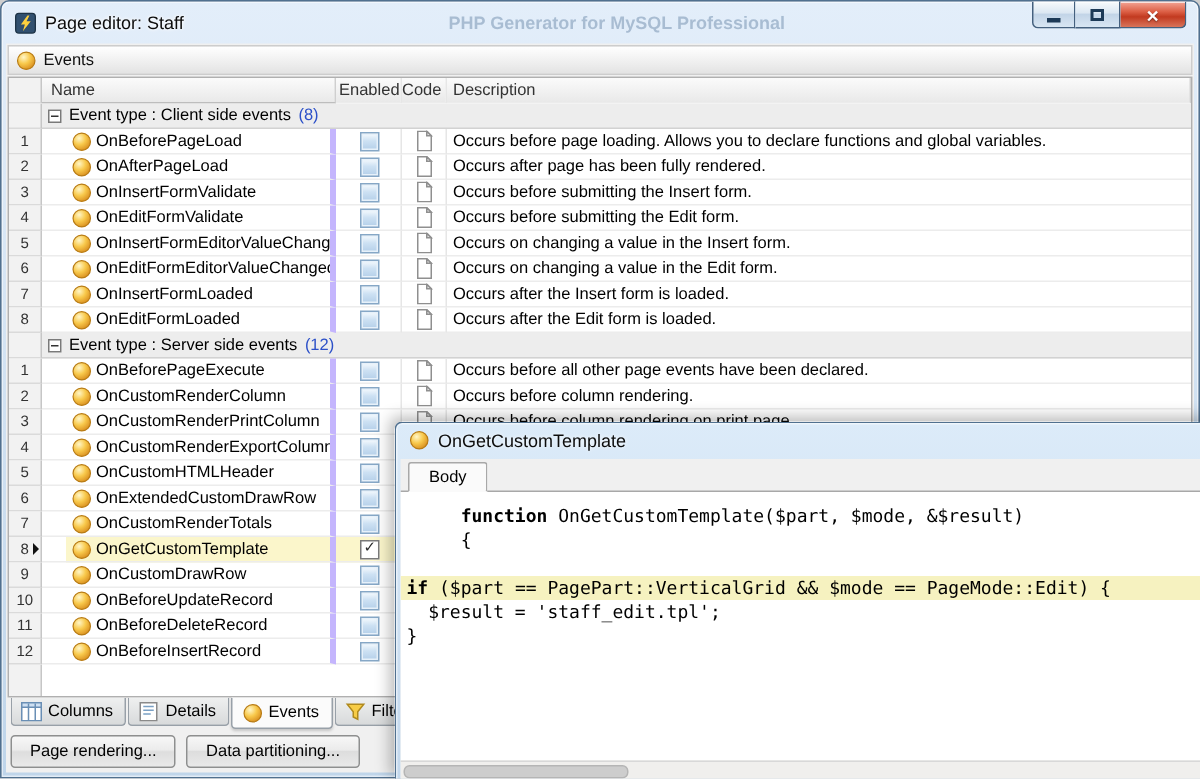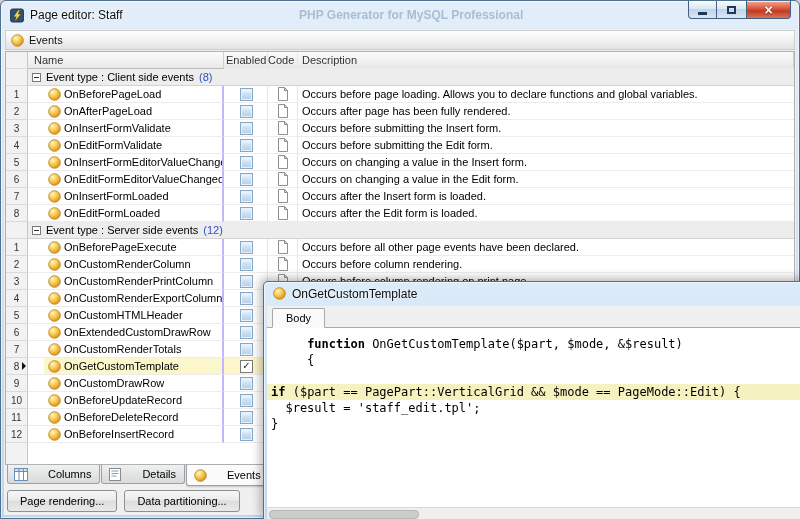--- a/index.html
+++ b/index.html
@@ -35,21 +35,21 @@
   
   .grid { flex:1; margin:0 1px; border:1px solid #b0b0b0; background:#fff; display:flex; flex-direction:column; overflow:hidden; }
   .row { display:flex; height:17px; flex:none; font-size:11px; color:#000; }
   .hdrcell { background:linear-gradient(#fbfbfb,#e9e9e9); border-right:1px solid #cfcfcf; border-bottom:1px solid #bdbdbd;
              font-size:11px; color:#333; display:flex; align-items:center; white-space:nowrap; overflow:hidden; }
   .c-num  { width:22px; flex:none; position:relative; background:#f2f2f2; border-right:1px solid #c6c6c6; border-bottom:1px solid #dadada;
             font-size:10px; color:#333; display:flex; align-items:center; justify-content:center; }
   .c-exp  { width:16px; flex:none; border-bottom:1px solid #ececec; }
   .c-nameh{ width:196px; flex:none; padding-left:6px; }
   .c-name { width:180px; flex:none; display:flex; align-items:center; gap:3px; padding-left:3px;
-            border-right:2px solid #c4b5fd; border-bottom:1px solid #ececec; white-space:nowrap; overflow:hidden; }
+            border-right:4px solid #c4b5fd; border-bottom:1px solid #ececec; white-space:nowrap; overflow:hidden; }
   .c-en   { width:44px; flex:none; display:flex; align-items:center; justify-content:center; padding-left:2px;
             border-right:1px solid #e6e6e6; border-bottom:1px solid #ececec; }
   .c-code { width:30px; flex:none; display:flex; align-items:center; justify-content:center;
             border-right:1px solid #e6e6e6; border-bottom:1px solid #ececec; }
   .c-desc { flex:1; display:flex; align-items:center; padding-left:4px; border-bottom:1px solid #ececec;
             white-space:nowrap; overflow:hidden; }
   .hdr .c-en, .hdr .c-code, .hdr .c-desc { justify-content:flex-start; }
 
   .data-row.selected .c-name, .data-row.selected .c-en,
   .data-row.selected .c-code, .data-row.selected .c-desc { background:#fbf6cb; }
@@ -68,21 +68,21 @@
   .checkbox.checked { background:#fff; border-color:#7a7a7a; box-shadow:none; display:flex; align-items:center; justify-content:center; }
   .check-glyph { font-family:"DejaVu Sans",sans-serif; font-size:10px; font-weight:bold; color:#2a2a2a; line-height:1; }
 
   .icon { display:inline-flex; width:14px; height:14px; align-items:center; justify-content:center; flex:none; }
 
   .filler { flex:1; display:flex; }
   .filler .fnum { width:22px; background:#f2f2f2; border-right:1px solid #c6c6c6; }
 
   
   .tabstrip { height:22px; display:flex; align-items:flex-start; gap:1px; padding-left:2px; margin:0 1px; }
-  .tab { display:flex; align-items:center; gap:20px; padding:0 8px 0 6px; font-size:11px; height:19px;
+  .tab { display:flex; align-items:center; gap:4px; padding:0 8px 0 6px; font-size:11px; height:19px;
          border:1px solid #98a0a8; border-top:none; border-radius:0 0 3px 3px;
          background:linear-gradient(#eff0f0,#d8dadb); cursor:default; }
   .tab.active { background:#fbfbfb; height:21px; box-shadow:0 1px 2px rgba(0,0,0,.18); }
 
   
   .bottom-buttons { height:28px; display:flex; align-items:center; gap:7px; padding-left:3px; }
   .btn { height:22px; padding:0 12px; font-size:11px; font-family:inherit; color:#000;
          border:1px solid #8e8f8f; border-radius:3px;
          background:linear-gradient(#f7f7f7,#ebebeb 45%,#dddddd 50%,#e9e9e9); }
 

